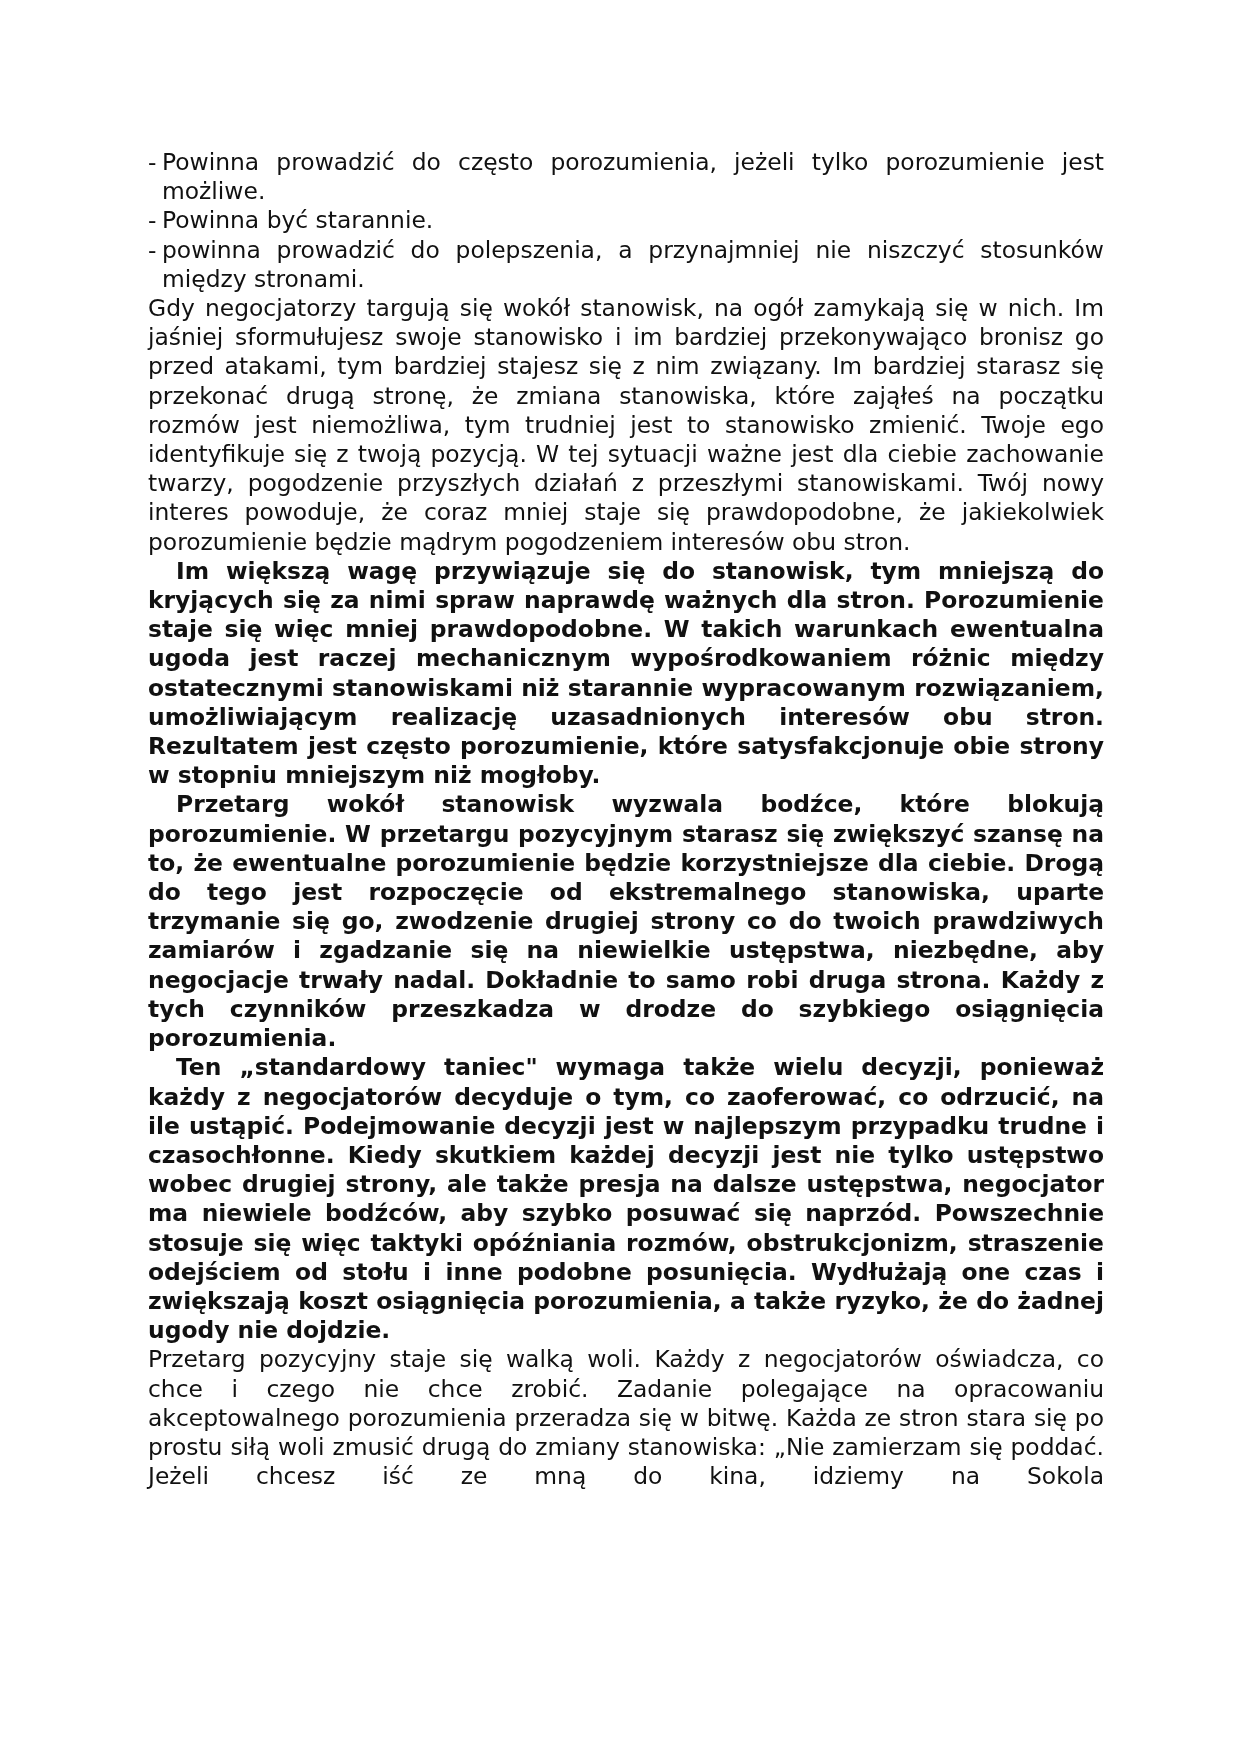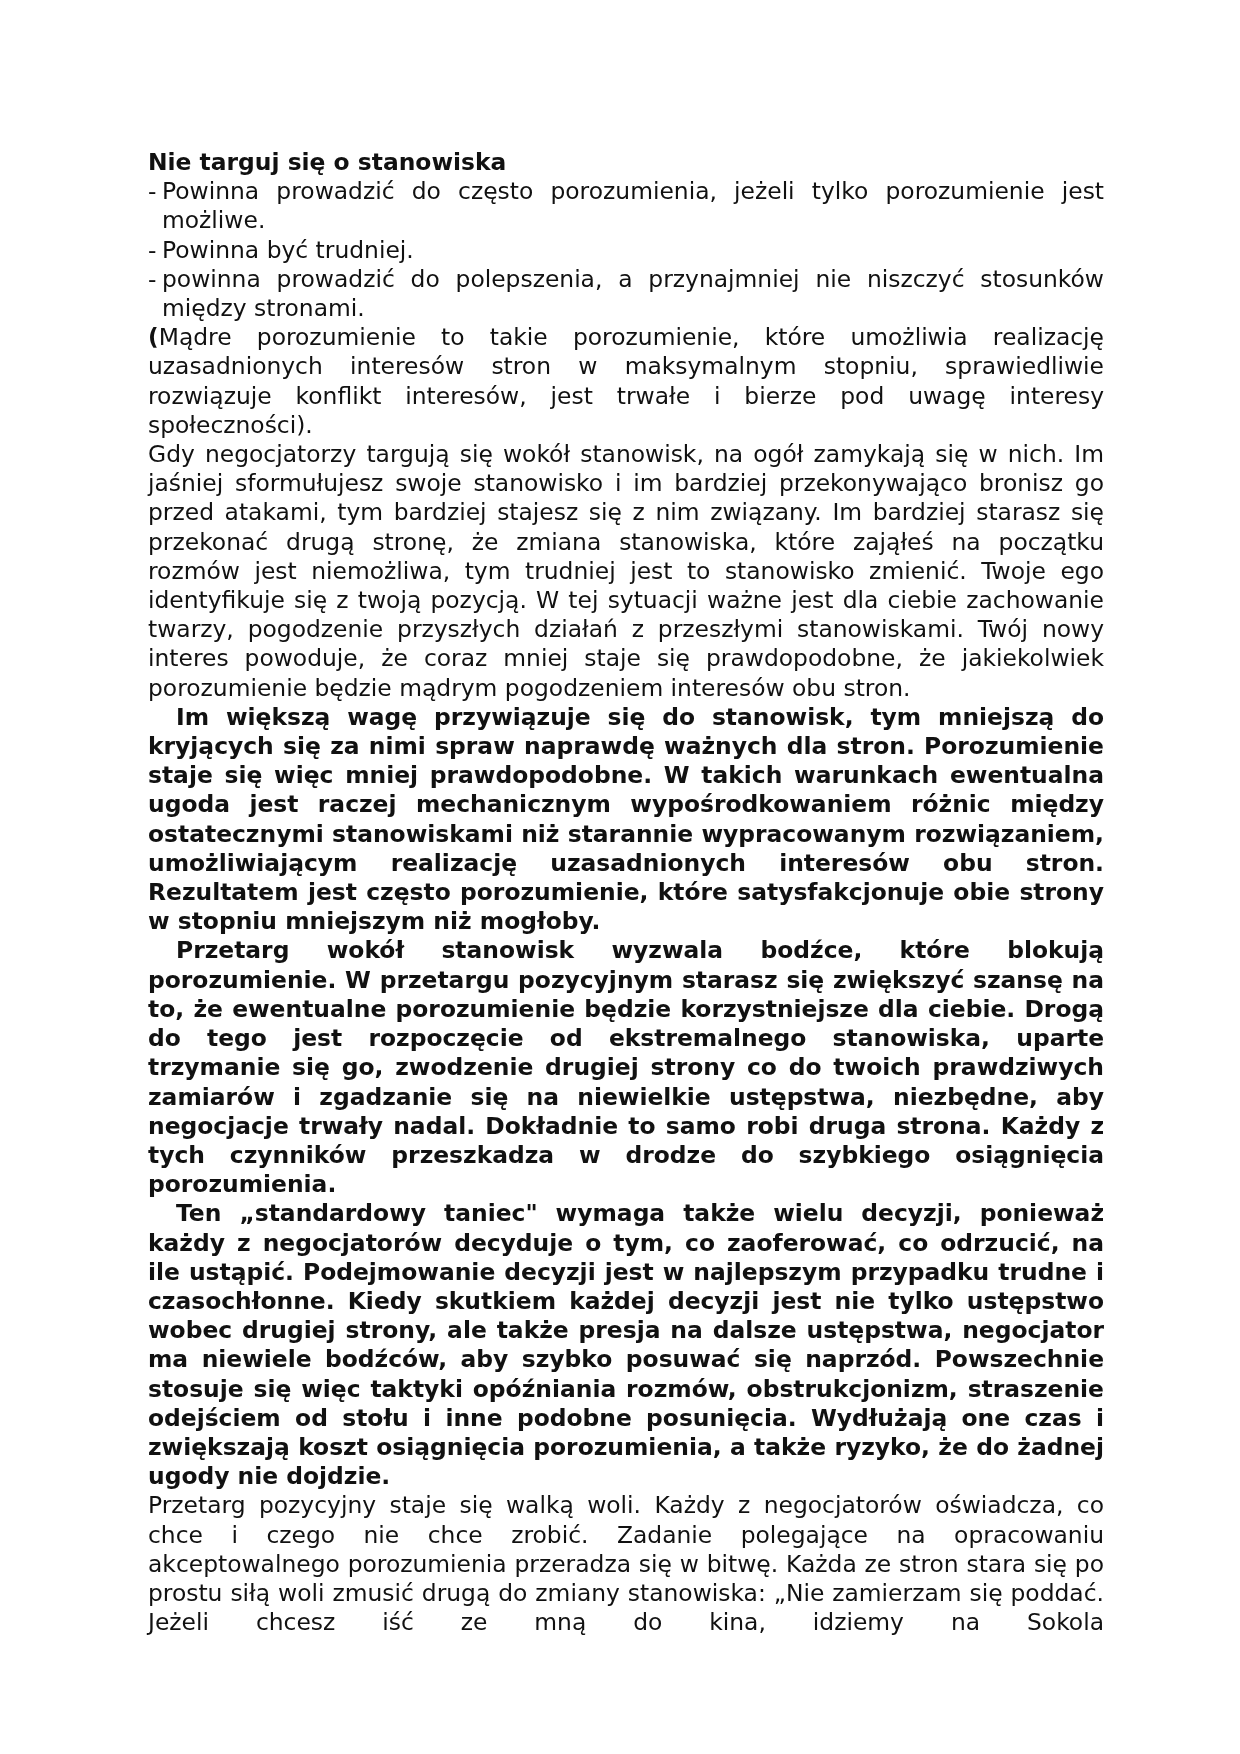--- a/index.html
+++ b/index.html
@@ -16,36 +16,34 @@
   .li .dash { width: 14px; flex: 0 0 14px; }
   .li .txt { flex: 1; text-align: justify; text-align-last: left; }
   .b { font-weight: bold; }
   .i { }
   .last-line { text-align-last: justify; }
 </style>
 </head>
 <body>
 
 <div class="page">
-  <p class="heading">Nie targuj się o stanowiska</p>
 
   <div class="li">
     <span class="dash">-</span>
     <span class="txt">Powinna prowadzić do często porozumienia, jeżeli tylko porozumienie jest możliwe.</span>
   </div>
   <div class="li">
     <span class="dash">-</span>
-    <span class="txt">Powinna być trudniej.</span>
+    <span class="txt">Powinna być starannie.</span>
   </div>
   <div class="li">
     <span class="dash">-</span>
     <span class="txt">powinna prowadzić do polepszenia, a przynajmniej nie niszczyć stosunków między stronami.</span>
   </div>
 
-  <p class="p"><span class="b">(</span><span>Mądre porozumienie to takie porozumienie, które umożliwia realizację uzasadnionych interesów stron w maksymalnym stopniu, sprawiedliwie rozwiązuje konflikt interesów, jest trwałe i bierze pod uwagę interesy społeczności).</span></p>
 
   <p class="p">Gdy negocjatorzy targują się wokół stanowisk, na ogół zamykają się w nich. Im jaśniej sformułujesz swoje stanowisko i im bardziej przekonywająco bronisz go przed atakami, tym bardziej stajesz się z nim związany. Im bardziej starasz się przekonać drugą stronę, że zmiana stanowiska, które zająłeś na początku rozmów jest niemożliwa, tym trudniej jest to stanowisko zmienić. Twoje ego identyfikuje się z twoją pozycją. W tej sytuacji ważne jest dla ciebie zachowanie twarzy, pogodzenie przyszłych działań z przeszłymi stanowiskami. Twój nowy interes powoduje, że coraz mniej staje się prawdopodobne, że jakiekolwiek porozumienie będzie mądrym pogodzeniem interesów obu stron.</p>
   <p class="p indent">Im większą wagę przywiązuje się do stanowisk, tym mniejszą do kryjących się za nimi spraw naprawdę ważnych dla stron. Porozumienie staje się więc mniej prawdopodobne. W takich warunkach ewentualna ugoda jest raczej mechanicznym wypośrodkowaniem różnic między ostatecznymi stanowiskami niż starannie wypracowanym rozwiązaniem, umożliwiającym realizację uzasadnionych interesów obu stron. Rezultatem jest często porozumienie, które satysfakcjonuje obie strony w stopniu mniejszym niż mogłoby.</p>
   <p class="p indent">Przetarg wokół stanowisk wyzwala bodźce, które blokują porozumienie. W przetargu pozycyjnym starasz się zwiększyć szansę na to, że ewentualne porozumienie będzie korzystniejsze dla ciebie. Drogą do tego jest rozpoczęcie od ekstremalnego stanowiska, uparte trzymanie się go, zwodzenie drugiej strony co do twoich prawdziwych zamiarów i zgadzanie się na niewielkie ustępstwa, niezbędne, aby negocjacje trwały nadal. Dokładnie to samo robi druga strona. Każdy z tych czynników przeszkadza w drodze do szybkiego osiągnięcia porozumienia.</p>
   <p class="p indent">Ten „standardowy taniec" wymaga także wielu decyzji, ponieważ każdy z negocjatorów decyduje o tym, co zaoferować, co odrzucić, na ile ustąpić. Podejmowanie decyzji jest w najlepszym przypadku trudne i czasochłonne. Kiedy skutkiem każdej decyzji jest nie tylko ustępstwo wobec drugiej strony, ale także presja na dalsze ustępstwa, negocjator ma niewiele bodźców, aby szybko posuwać się naprzód. Powszechnie stosuje się więc taktyki opóźniania rozmów, obstrukcjonizm, straszenie odejściem od stołu i inne podobne posunięcia. Wydłużają one czas i zwiększają koszt osiągnięcia porozumienia, a także ryzyko, że do żadnej ugody nie dojdzie.</p>
 
   <p class="p last-line"><span>Przetarg pozycyjny staje się walką woli. Każdy z negocjatorów oświadcza, co chce i czego nie chce zrobić. Zadanie polegające na opracowaniu akceptowalnego porozumienia przeradza się w bitwę. Każda ze stron stara się po prostu siłą woli zmusić drugą do zmiany stanowiska: „Nie zamierzam się poddać. Jeżeli chcesz iść ze mną do kina, idziemy na</span> <span class="i">Sokola</span></p>
 </div>
 
 </body></html>

